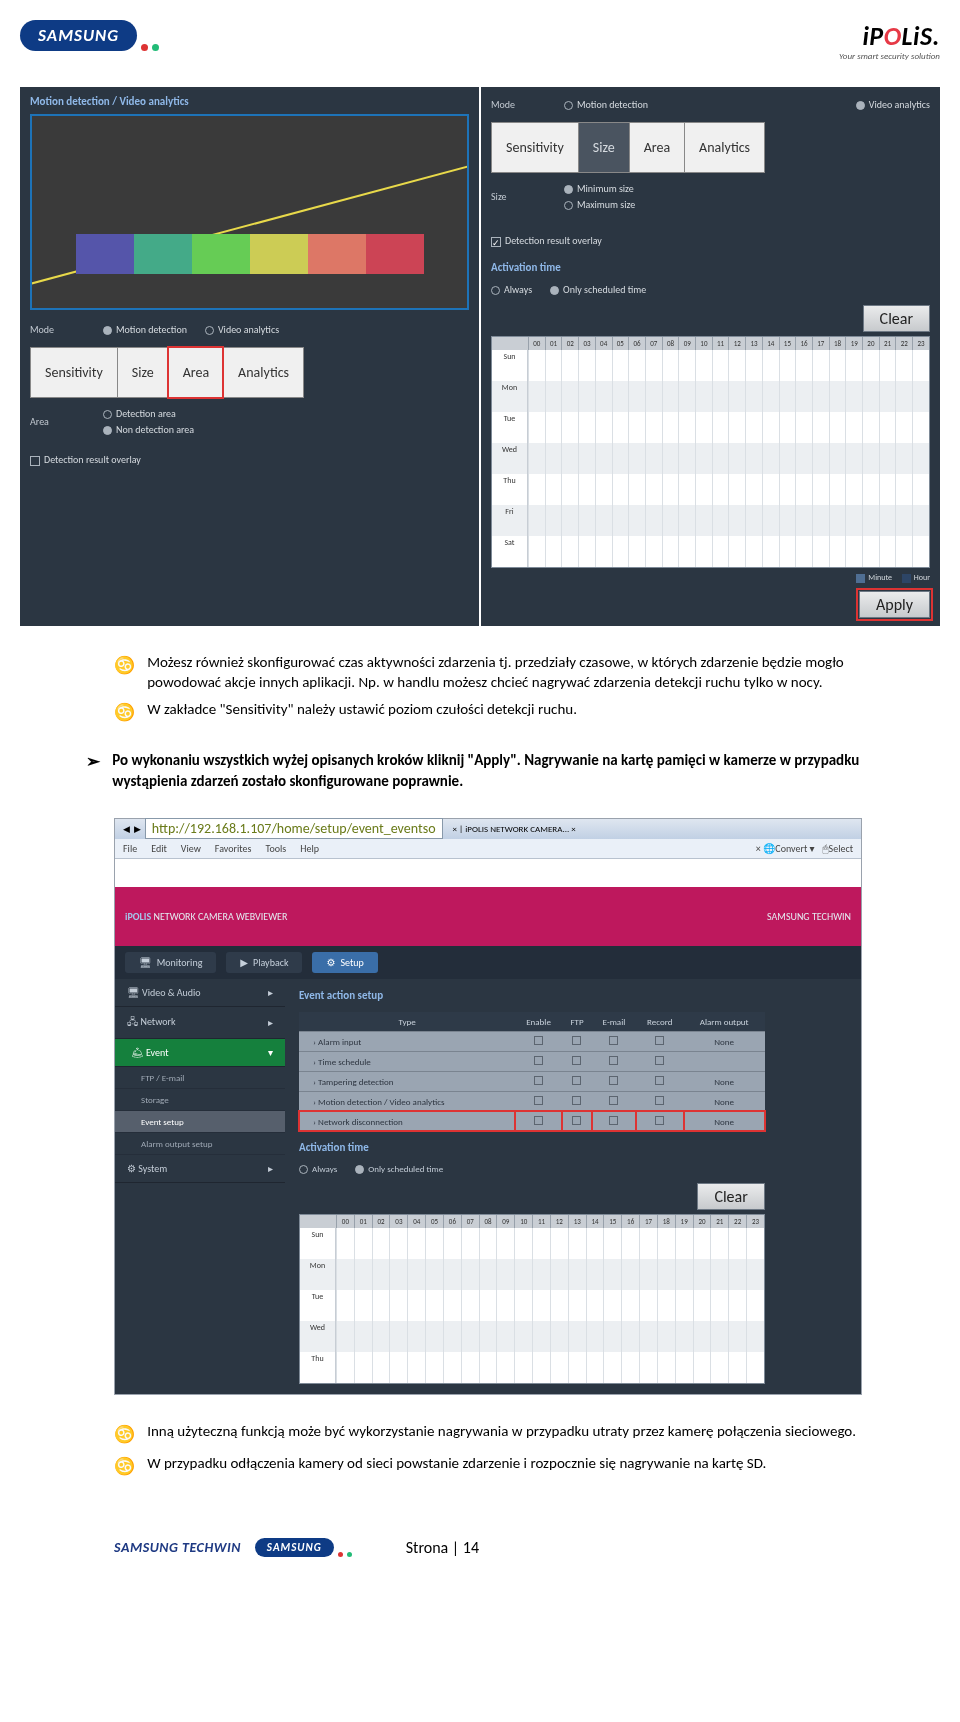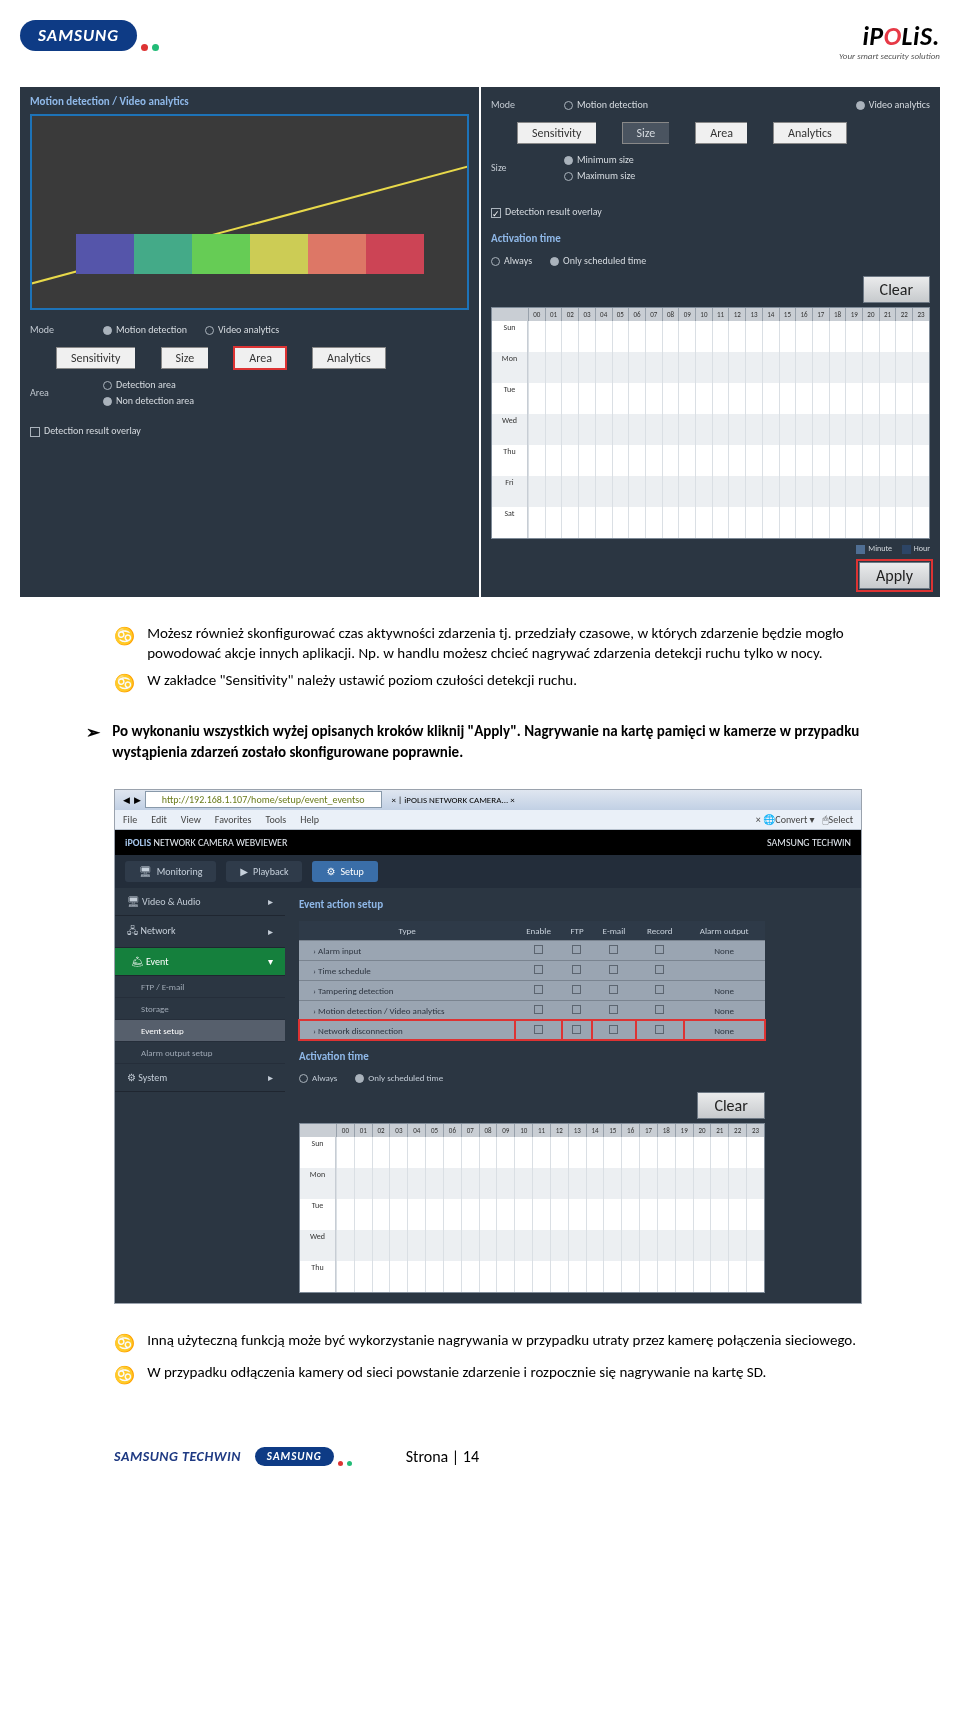--- a/index.html
+++ b/index.html
@@ -22,21 +22,21 @@
   .panel-heading { color: #8fb8e8; font-weight: bold; font-size: 11px; margin-bottom: 6px; }
   .video-box { width: 100%; height: 196px; background: #3a3a3a; border: 2px solid #1d73b8; position: relative; margin-bottom: 10px; overflow: hidden; }
   .test-strip { position: absolute; bottom: 34px; left: 10%; width: 80%; height: 40px; display: flex; }
   .test-strip > div { flex: 1; }
   .diag-line { position: absolute; width: 130%; height: 2px; background: #e8d94a; top: 56%; left: -15%; transform: rotate(-15deg); }
   .row-inline { display: flex; align-items: center; gap: 18px; padding: 3px 0; }
   .lbl { color: #c2c9d1; min-width: 55px; }
   .radio-dot { width: 9px; height: 9px; border-radius: 50%; border: 1px solid #aab3bc; display: inline-block; vertical-align: middle; margin-right: 4px; }
   .radio-dot.on { background: #aab3bc; }
   .tabs { display: flex; margin: 8px 0 6px; }
-  .tab { background: #f0f0f0; color: #333; padding: 3px 14px; font-size: 12px; border-top: 1px solid #888; border-bottom: 1px solid #888; border-left: 1px solid #888; margin-left: 26px; }
+  .tab { background: #f0f0f0; color: #333; padding: 16px 14px; font-size: 14px; border-top: 1px solid #888; border-bottom: 1px solid #888; border-left: 1px solid #888; }
   .tab:last-child { border-right: 1px solid #888; }
   .tab.red { outline: 2px solid #d33; outline-offset: -1px; z-index: 2; }
   .tab.dark { background: #4a5460; color: #d6dbe0; }
   .chk { width: 10px; height: 10px; border: 1px solid #aab3bc; display: inline-block; margin-right: 4px; vertical-align: middle; }
   .chk.on::after { content: "✓"; color: #fff; font-size: 9px; position: relative; top: -2px; left: 0; }
   .sched-grid { background: #fff; border: 1px solid #7e8a97; margin-top: 4px; }
   .sched-header { display: flex; background: #c9ced4; }
   .sched-header > div { flex: 1; font-size: 7px; text-align: center; color: #333; border-left: 1px solid #98a1ab; padding: 2px 0; }
   .sched-header > div:first-child { border-left: none; }
   .sched-row { display: flex; height: 31px; }
@@ -54,24 +54,24 @@
   .content { padding: 0 78px 0 94px; }
   .bullet-list { margin: 12px 0 26px; }
   .bullet-item { display: flex; gap: 12px; margin-bottom: 6px; line-height: 1.38; }
   .bullet-glyph { flex: none; margin-top: 2px; font-size: 17px; }
   .arrow-block { display: flex; gap: 12px; font-weight: bold; margin: 20px 0 26px; line-height: 1.38; padding-left: 0; }
   .arrow-glyph { flex: none; font-size: 17px; }
 
   
   .shot2 { margin: 0 78px 26px 94px; border: 1px solid #9aa2ad; }
   .browser-bar { background: linear-gradient(#dfe6f0,#c1d0e4); height: 20px; display: flex; align-items: center; padding: 0 8px; font-size: 9px; gap: 4px; }
-  .url-field { background: #fff; border: 1px solid #89a; padding: 1px 16px; font-size: 10px; color: #6a7b1a; }
+  .url-field { background: #fff; border: 1px solid #89a; padding: 1px 6px; font-size: 14px; color: #6a7b1a; }
   .menubar { background: #eaf0f8; color: #444; font-size: 10px; padding: 3px 8px; display: flex; gap: 14px; border-bottom: 1px solid #b8c2cf; }
   .menubar-right { margin-left: auto; display: flex; gap: 8px; align-items: center; }
-  .app-band { background: #000000; color: #e4eaf1; font-size: 10px; padding: 6px 10px; display: flex; align-items: center; justify-content: space-between; }
+  .app-band { background: #be185d; color: #e4eaf1; font-size: 10px; padding: 23px 10px; display: flex; align-items: center; justify-content: space-between; margin-top: 28px; }
   .app-band .brand { color: #a5c4ea; font-weight: bold; }
   .nav-band { background: #232d3a; padding: 6px 10px; display: flex; gap: 10px; }
   .nav-btn { background: #2f3b4a; color: #c6d0db; font-size: 10px; padding: 4px 14px; border-radius: 3px; display: flex; align-items: center; gap: 5px; }
   .nav-btn.active { background: #3a6ea8; color: #fff; }
   .app-body { display: flex; background: #2b3642; }
   .sidemenu { width: 170px; color: #c3ccd6; font-size: 10px; }
   .sidemenu-item { padding: 7px 12px; border-bottom: 1px solid #1f2630; display: flex; justify-content: space-between; align-items: center; }
   .sidemenu-item.sel { background: #15803d; color: #fff; padding-left: 16px; }
   .sidemenu-sub { padding: 5px 12px 5px 26px; font-size: 9px; color: #9fa9b5; border-bottom: 1px solid #252e3a; }
   .sidemenu-sub.sel { background: #565f6c; color: #fff; }

